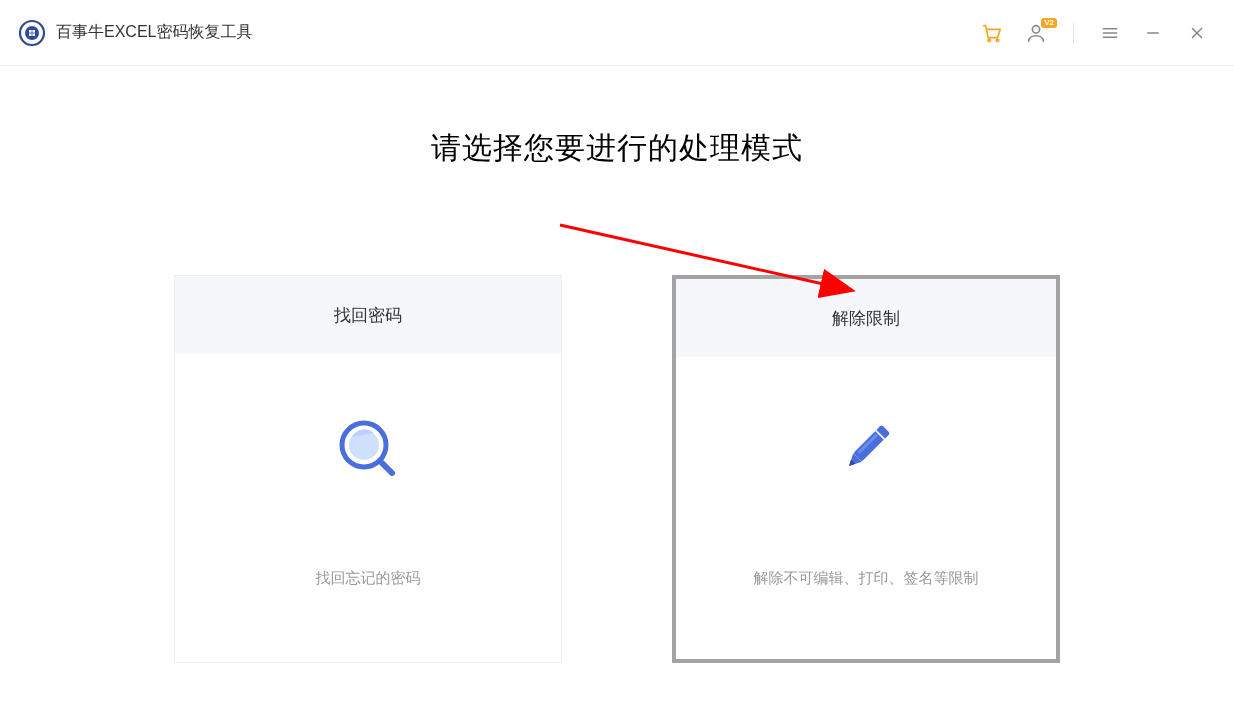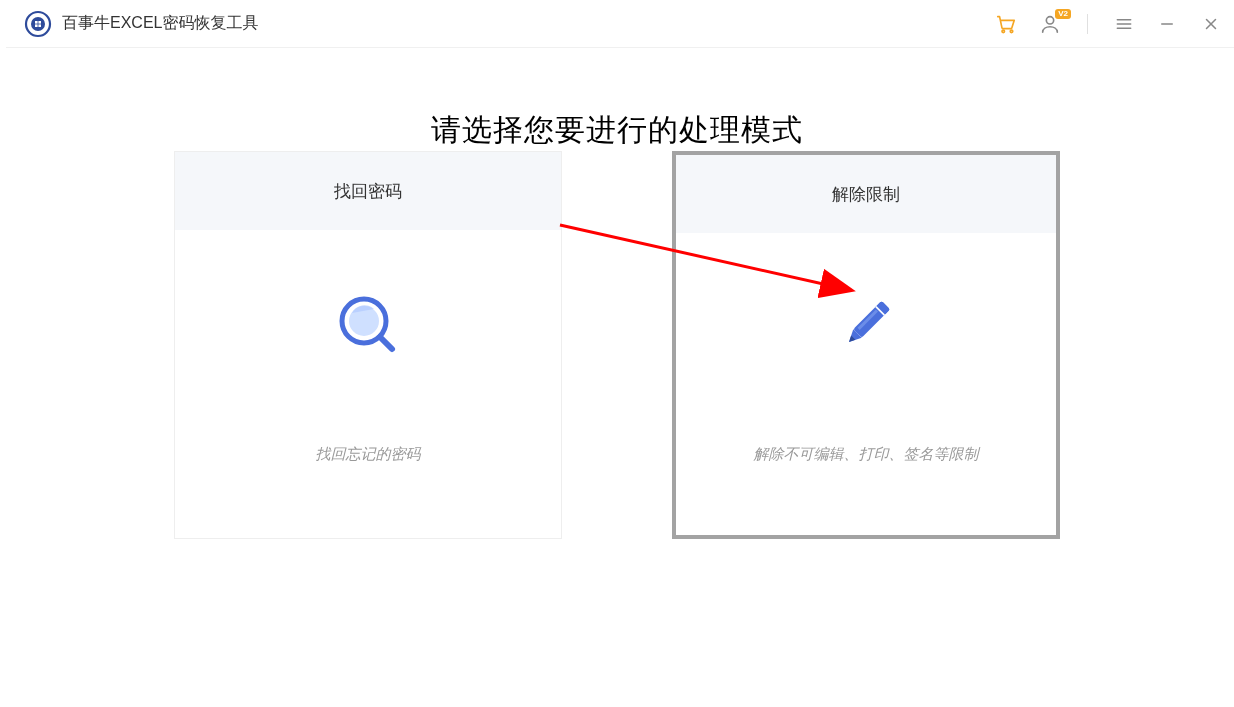--- a/index.html
+++ b/index.html
@@ -5,27 +5,26 @@
     * { margin: 0; padding: 0; box-sizing: border-box; }
     body {
       font-family: "Microsoft YaHei", -apple-system, BlinkMacSystemFont, sans-serif;
       background: #fff;
       width: 1234px;
       height: 707px;
       overflow: hidden;
       position: relative;
     }
     .titlebar {
-      height: 48px;
+      height: 66px;
       display: flex;
       align-items: center;
       justify-content: space-between;
-      padding: 0 10px 0 18px;
+      padding: 0 24px 0 18px;
       border-bottom: 1px solid #f0f0f0;
-      margin-left: 6px;
     }
     .titlebar-left {
       display: flex;
       align-items: center;
       gap: 10px;
     }
     .app-logo {
       width: 28px;
       height: 28px;
       display: flex;
@@ -77,20 +76,21 @@
     .page-heading {
       font-size: 30px;
       color: #000000;
       font-weight: 400;
       letter-spacing: 1px;
     }
     .cards {
       display: flex;
       justify-content: center;
       gap: 110px;
+      margin-top: 106px;
     }
     .card {
       width: 388px;
       height: 388px;
       border: 1px solid #eee;
       background: #fff;
       display: flex;
       flex-direction: column;
       cursor: pointer;
     }
@@ -108,21 +108,20 @@
       color: #333;
     }
     .card-body {
       flex: 1;
       display: flex;
       flex-direction: column;
       align-items: center;
       justify-content: center;
       gap: 80px;
       padding-bottom: 20px;
-      font-style: italic;
     }
     .card-icon {
       width: 80px;
       height: 80px;
       display: flex;
       align-items: center;
       justify-content: center;
     }
     .card-desc {
       font-size: 15px;

